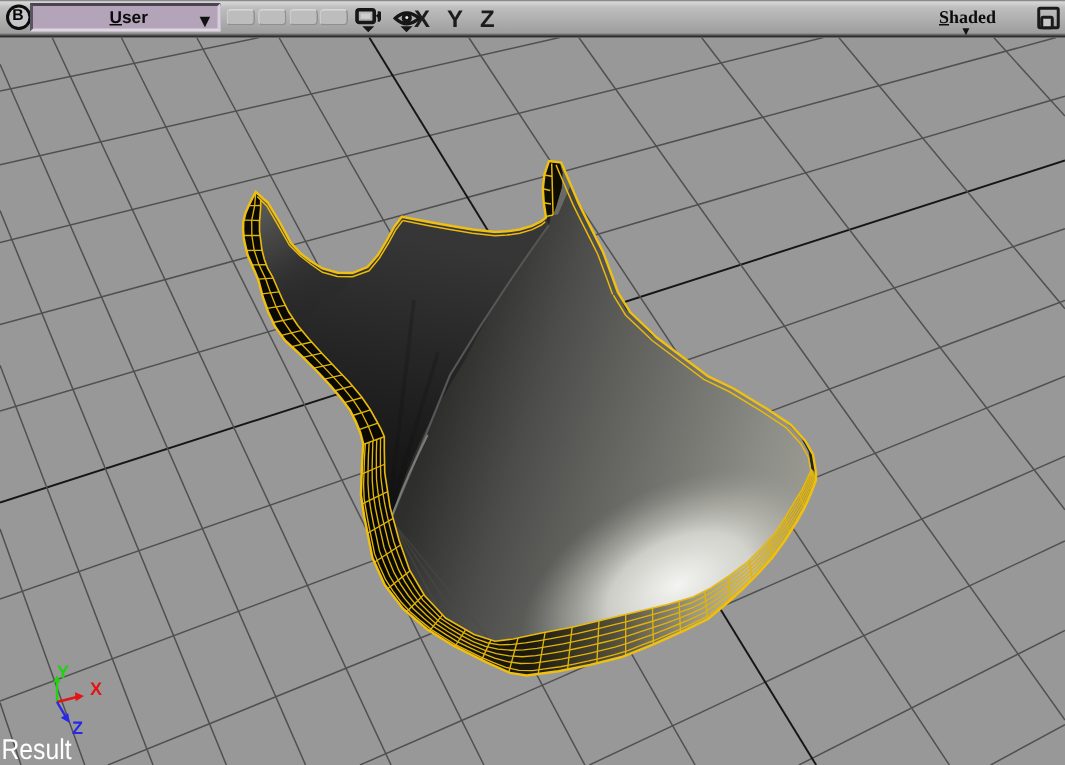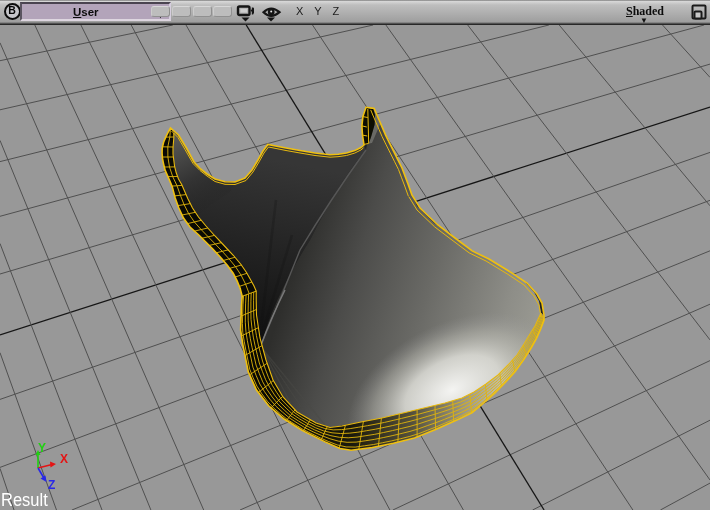--- a/index.html
+++ b/index.html
@@ -1,25 +1,25 @@
 <!DOCTYPE html>
 <html><head><meta charset="utf-8"><style>
 html,body{margin:0;padding:0;width:710px;height:510px;overflow:hidden;background:#999;}
 body{font-family:"Liberation Sans",sans-serif;position:relative;}
 #tb{position:absolute;left:0;top:0;width:710px;height:25px;
 background:linear-gradient(#6e6e6e 0%,#d8d8d8 5%,#bebebe 20%,#b0b0b0 50%,#9e9e9e 88%,#383838 96%,#181818 100%);}
 #bbtn{position:absolute;left:3.5px;top:3px;width:13px;height:13px;border-radius:50%;
 background:#c6c6ca;border:2.4px solid #0c0c0c;color:#050505;font-weight:bold;font-size:10.5px;line-height:11.5px;text-align:center;}
-#dd{position:absolute;left:20px;top:2px;width:151px;height:19px;background:#b3a4ba;
+#dd{position:absolute;left:20px;top:2px;width:127px;height:19px;background:#b3a4ba;
 border-top:2px solid #4a4450;border-left:2px solid #5a5460;border-bottom:2px solid #ded6e0;border-right:2px solid #d6cede;box-sizing:border-box;text-align:right;}
 #dd .t{position:absolute;left:51px;top:1.5px;font-weight:bold;font-size:11.5px;color:#0c0c0c;}
 #dd .t u{text-decoration:underline;}
 #dd .ar{position:absolute;right:2.5px;top:2.5px;font-size:12px;color:#111;}
 .sb{position:absolute;top:6px;width:19px;height:11px;background:#bdbdbd;border:1px solid #909090;border-top-color:#d8d8d8;border-left-color:#cccccc;border-radius:3px;box-sizing:border-box;}
-#xyz{position:absolute;left:296px;top:5px;white-space:nowrap;font-weight:normal;font-size:11px;color:#1c1c1c;letter-spacing:5px;}
+#xyz{position:absolute;left:276px;top:5px;white-space:nowrap;font-weight:bold;font-size:16px;color:#1c1c1c;letter-spacing:5px;}
 #shaded{position:absolute;left:626px;top:4px;font-weight:bold;font-size:12px;color:#0c0c0c;font-family:Liberation Serif, serif;}
 #shaded u{text-decoration:underline;}
 #shadedar{position:absolute;left:640px;top:16px;font-size:8px;color:#111;}
 #vp{position:absolute;left:0;top:25px;}
 </style></head>
 <body>
 <div id="tb">
  <div id="bbtn">B</div>
  <div id="dd">
       <span class="t"><u>U</u>ser</span>

